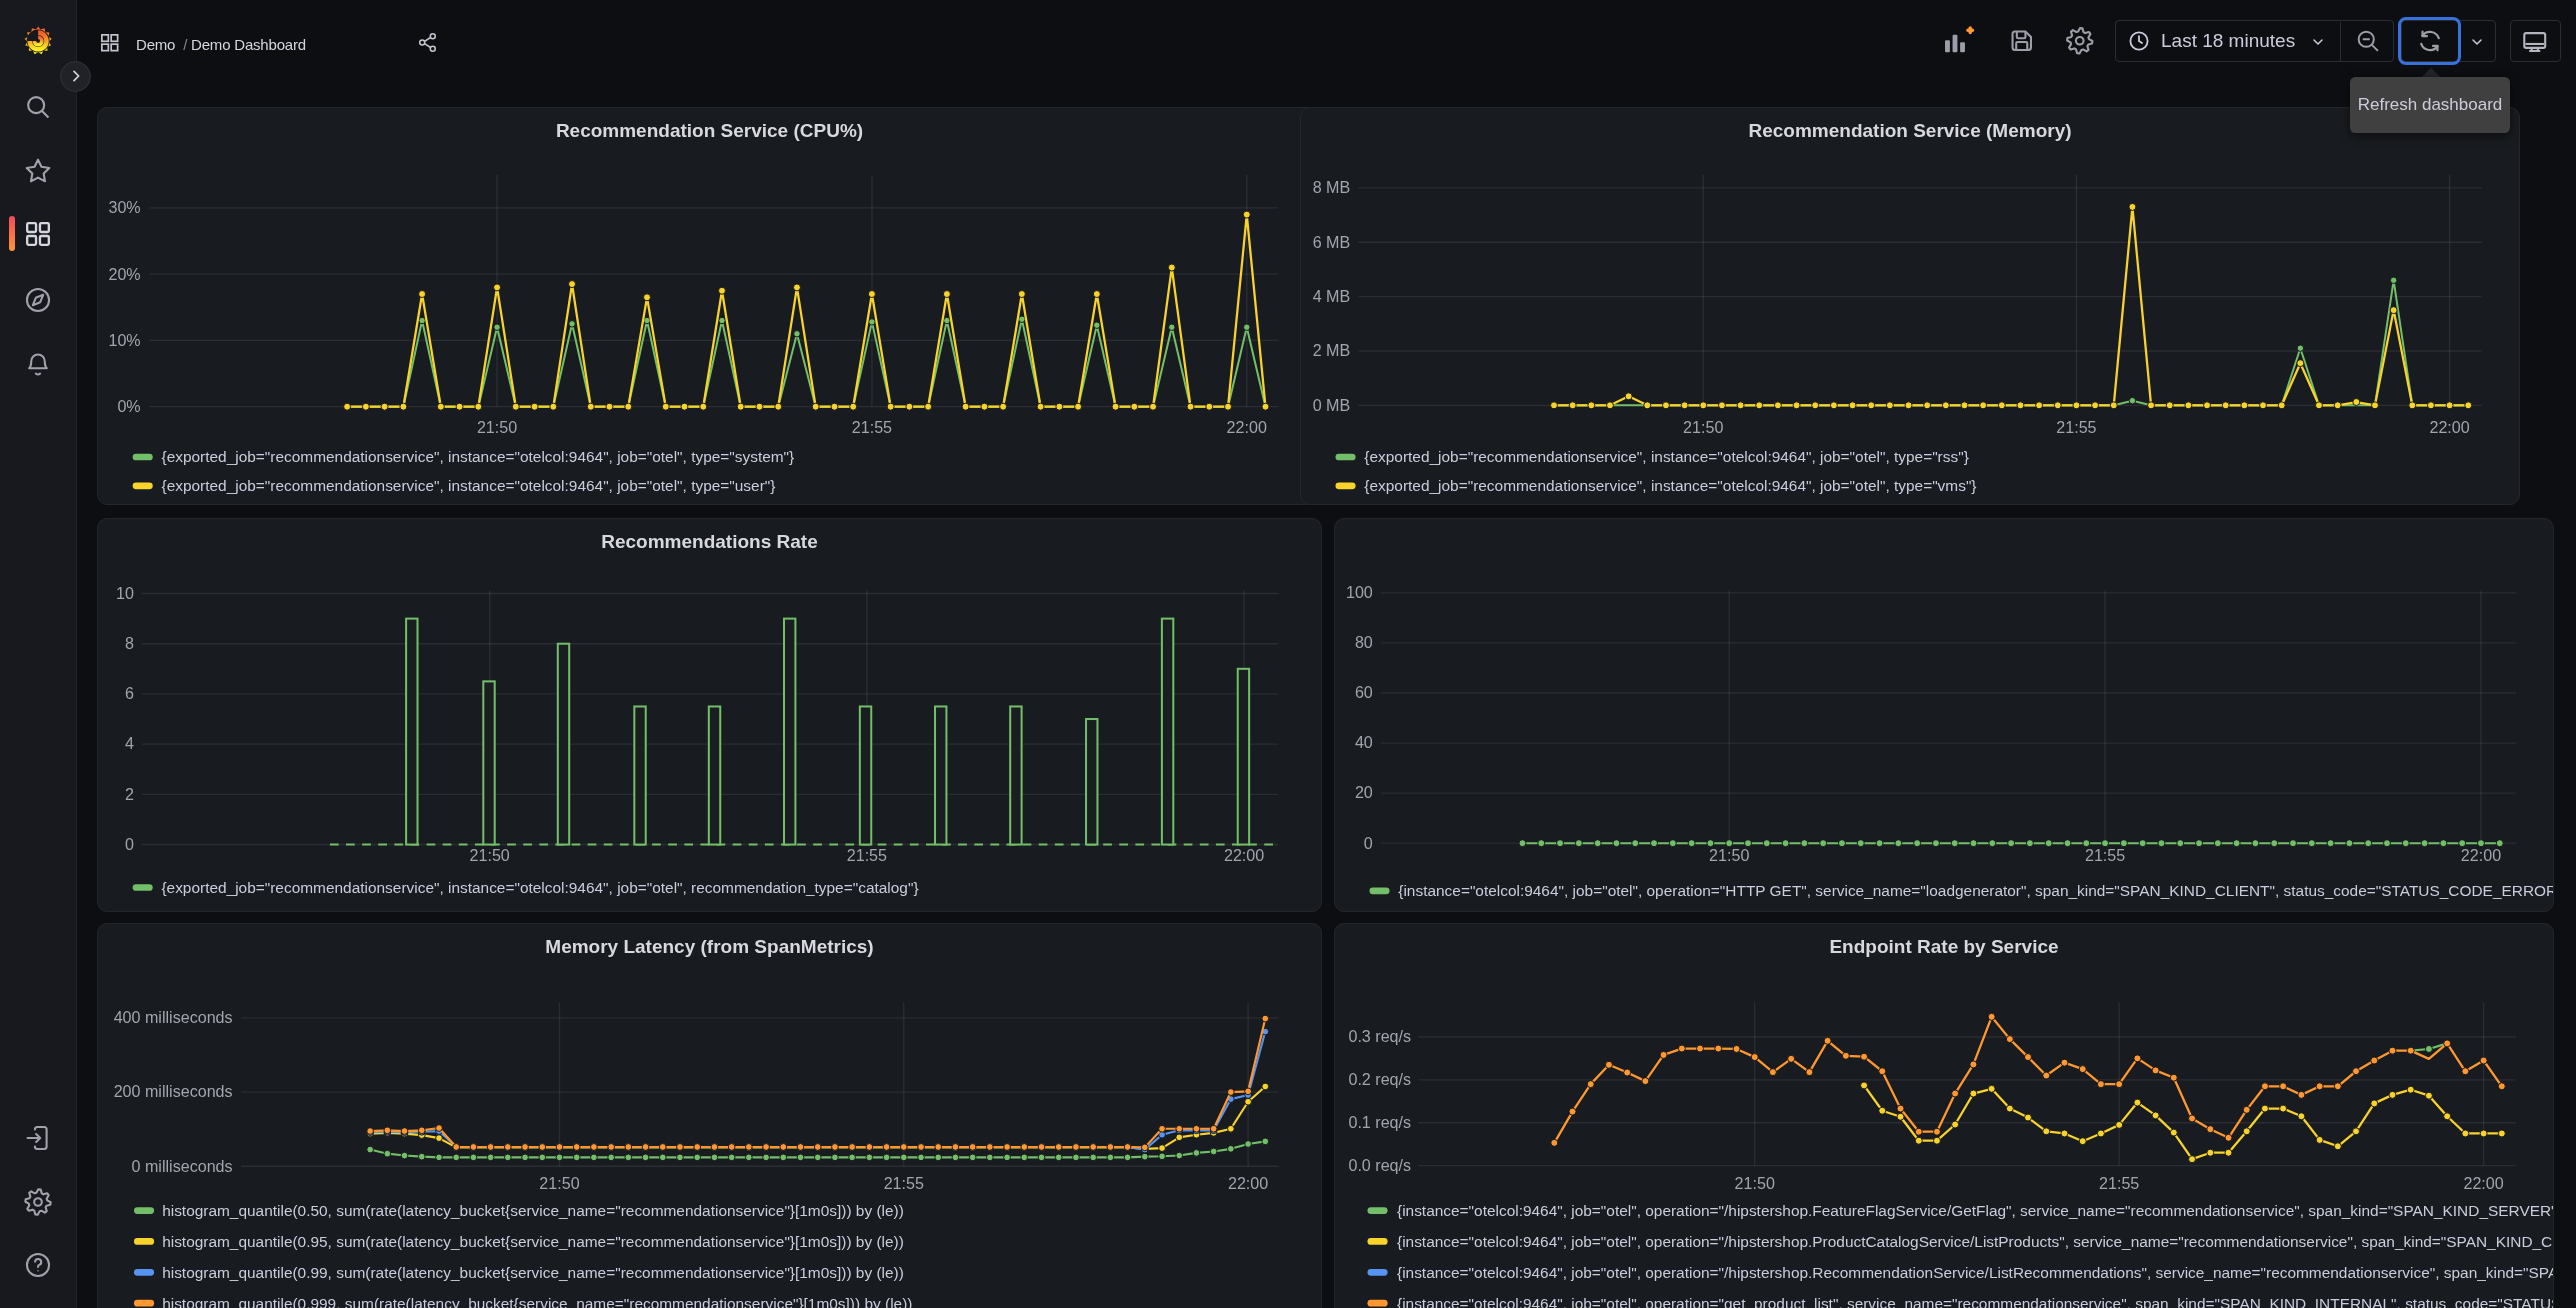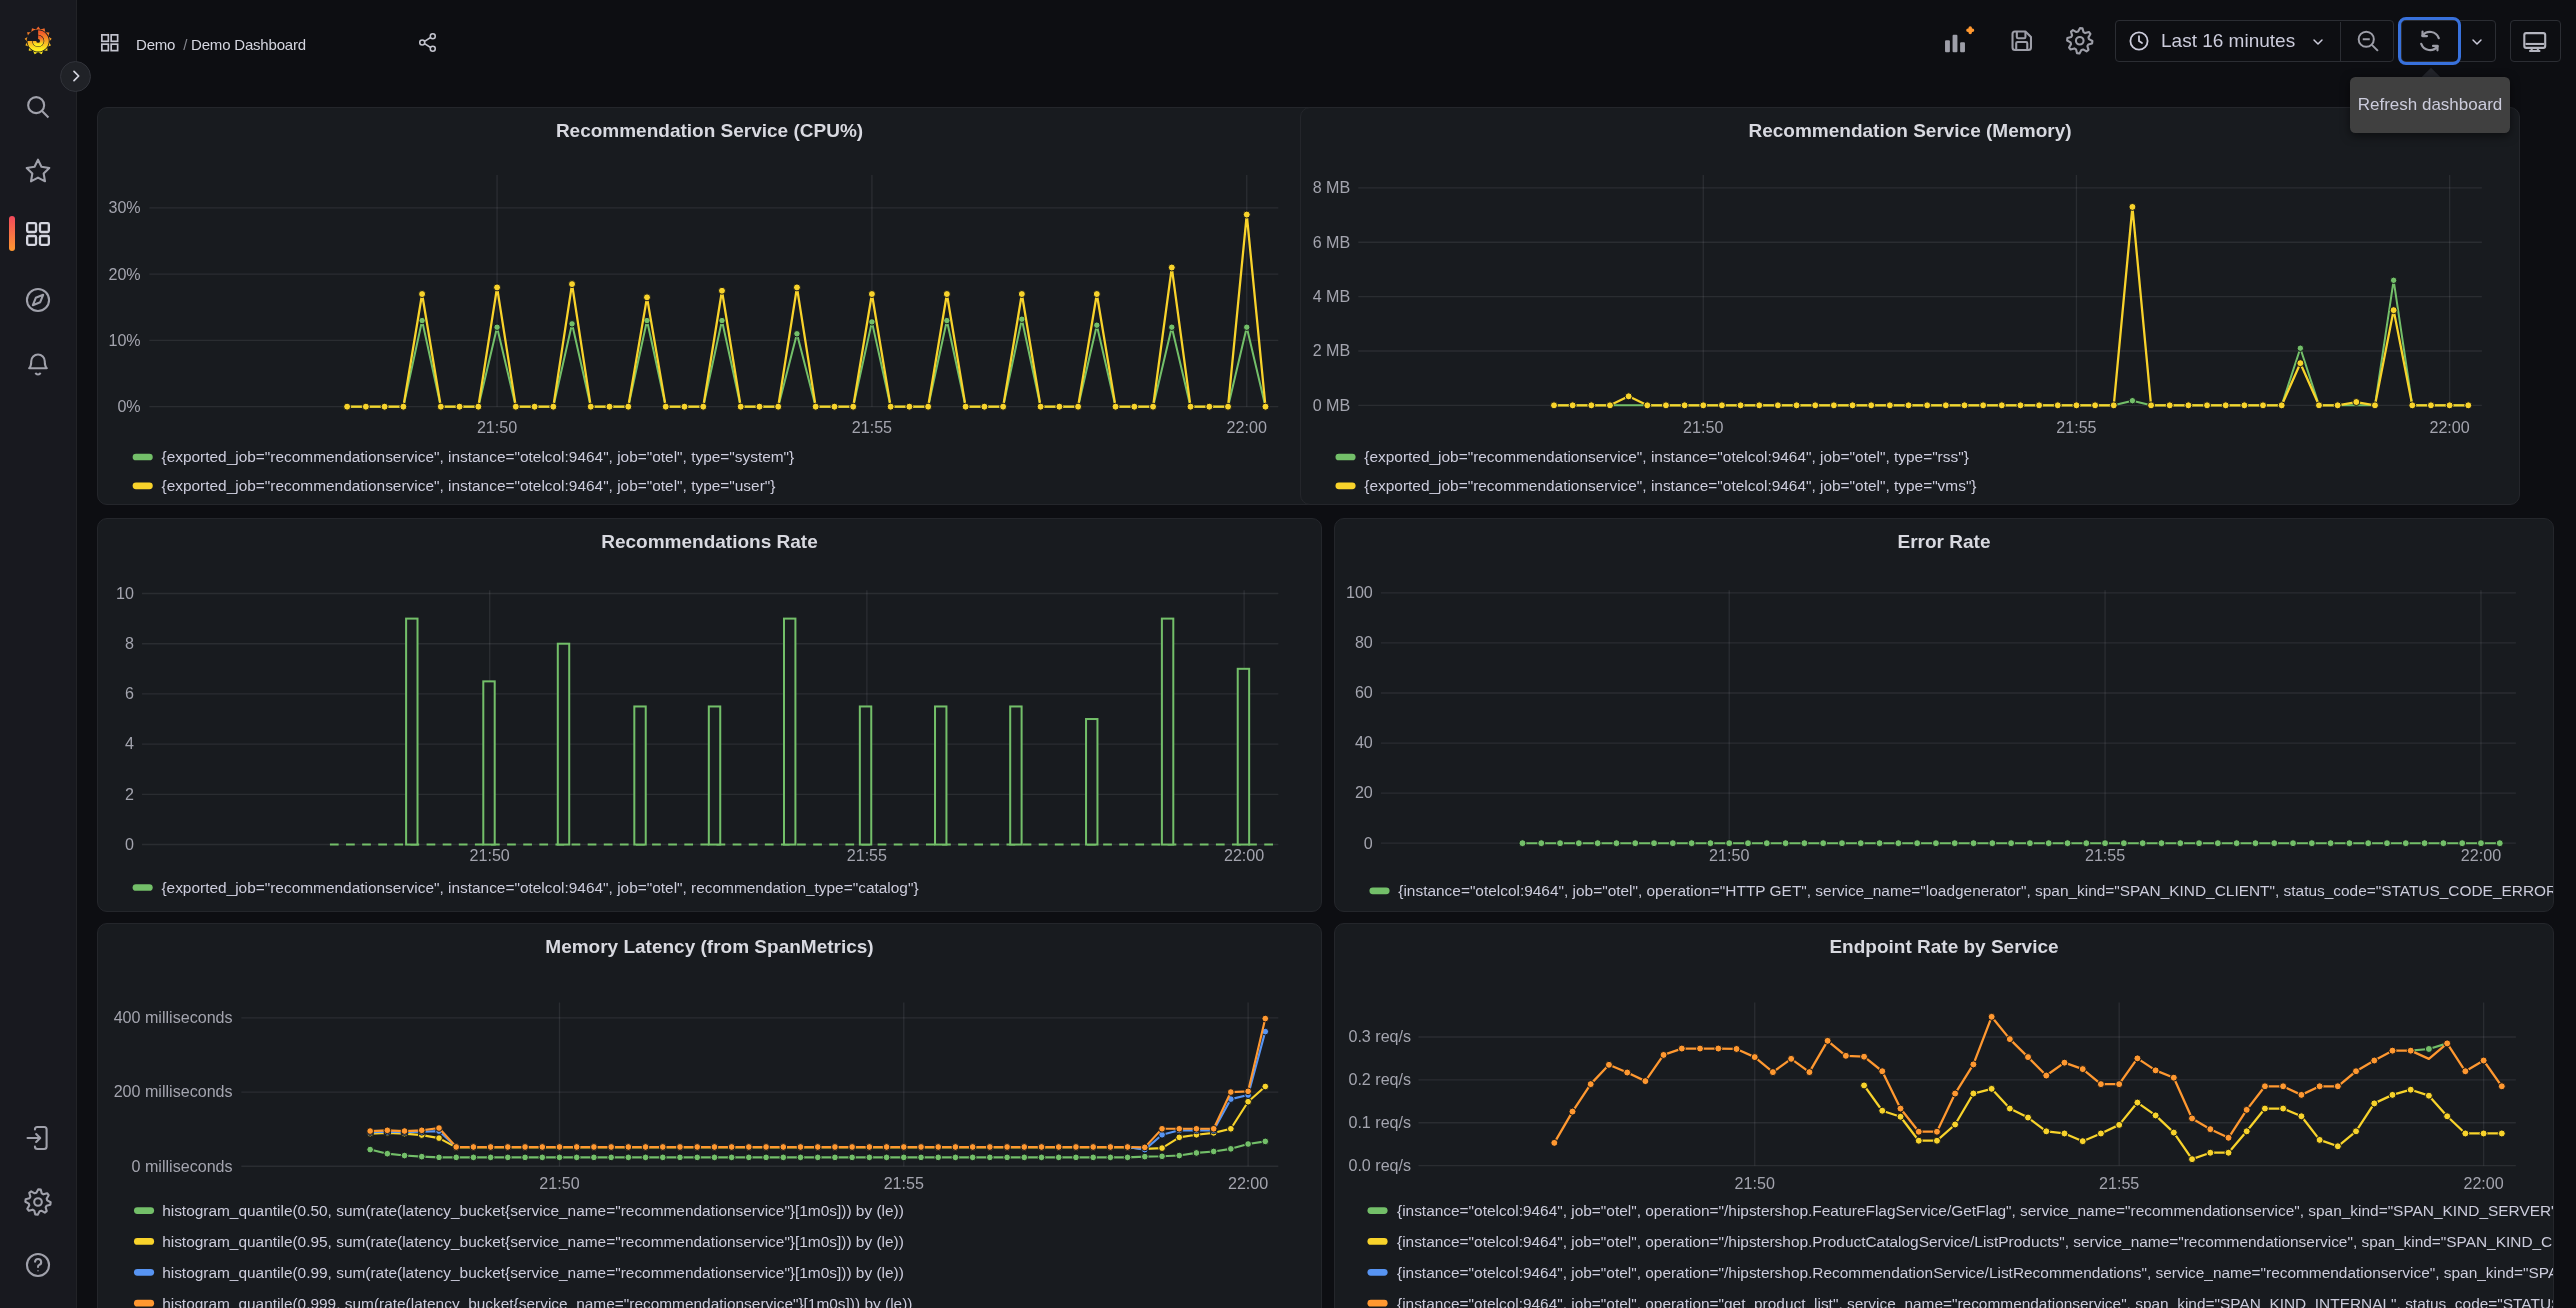--- a/index.html
+++ b/index.html
@@ -114,21 +114,21 @@
   <circle cx="12" cy="12" r="3.1"></circle>
   <path stroke-linejoin="round" d="M12.22 1.70 L14.23 1.94 L15.06 5.04 L16.36 5.77 L19.44 4.88 L20.69 6.47 L19.08 9.25 L19.48 10.68 L22.30 12.22 L22.06 14.23 L18.96 15.06 L18.23 16.36 L19.12 19.44 L17.53 20.69 L14.75 19.08 L13.32 19.48 L11.78 22.30 L9.77 22.06 L8.94 18.96 L7.64 18.23 L4.56 19.12 L3.31 17.53 L4.92 14.75 L4.52 13.32 L1.70 11.78 L1.94 9.77 L5.04 8.94 L5.77 7.64 L4.88 4.56 L6.47 3.31 L9.25 4.92 L10.68 4.52 Z"></path>
 </svg>
 
 <div style="position:absolute;left:2115px;top:20px;width:279px;height:42px;border:1.3px solid #2b2d33;border-radius:4px"></div>
 <div style="position:absolute;left:2340px;top:21.5px;width:1.3px;height:39px;background:#2b2d33"></div>
 <svg style="position:absolute;left:2127px;top:29px" width="24" height="24" viewBox="0 0 24 24" fill="none" stroke="#ccccdc" stroke-width="1.8">
   <circle cx="12" cy="12" r="8.6"></circle>
     <path d="M12 7.2 V12 L15 14" stroke-linecap="round"></path>
 </svg>
-<div style="position:absolute;left:2161px;top:20px;height:42px;line-height:42px;font-size:19px;font-weight:500;color:#ccccdc;white-space:nowrap">Last 16 minutes</div>
+<div style="position:absolute;left:2161px;top:20px;height:42px;line-height:42px;font-size:19px;font-weight:500;color:#ccccdc;white-space:nowrap">Last 18 minutes</div>
 <svg style="position:absolute;left:2310px;top:34px" width="16" height="16" viewBox="0 0 24 24" fill="none" stroke="#ccccdc" stroke-width="2.2" stroke-linecap="round" stroke-linejoin="round">
     <path d="M6 9 L12 15 L18 9"></path>
   </svg>
 <svg style="position:absolute;left:2354px;top:27px" width="28" height="28" viewBox="0 0 24 24" fill="none" stroke="#9d9ea8" stroke-width="1.7">
   <circle cx="10.5" cy="10.5" r="6.5"></circle>
     <line x1="15.3" y1="15.3" x2="20.5" y2="20.5"></line>
     <line x1="7.5" y1="10.5" x2="13.5" y2="10.5"></line>
 </svg>
 
 <div style="position:absolute;left:2401px;top:20px;width:95px;height:42px;border:1.3px solid #2b2d33;border-radius:4px"></div>
@@ -394,21 +394,20 @@
       <rect x="1246.5" y="279.3" width="17" height="205.7" fill="#1a1e21" stroke="#73bf69" stroke-width="3"></rect>
       <rect x="1358.5" y="279.3" width="17" height="205.7" fill="#1a1e21" stroke="#73bf69" stroke-width="3"></rect>
       <rect x="1471.5" y="298.0" width="17" height="187.0" fill="#1a1e21" stroke="#73bf69" stroke-width="3"></rect>
       <rect x="1584.5" y="148.4" width="17" height="336.6" fill="#1a1e21" stroke="#73bf69" stroke-width="3"></rect>
       <rect x="1697.5" y="223.2" width="17" height="261.8" fill="#1a1e21" stroke="#73bf69" stroke-width="3"></rect>
       <rect x="51" y="544" width="30" height="10" rx="5" fill="#73bf69"></rect>
       <text x="94.0" y="557.0" text-anchor="start" font-size="23" fill="#ccccdc" font-weight="400" font-family="Liberation Sans, sans-serif">{exported_job="recommendationservice", instance="otelcol:9464", job="otel", recommendation_type="catalog"}</text>
     </svg>
   </div>
 <div class="panel" style="left:1334px;top:518px;width:1220px;height:394px">
-    <div class="ptitle">Error Rate</div>
     <svg width="1220" height="394" viewBox="0 0 1817 587">
       <line x1="68" y1="483.0" x2="1759" y2="483.0" stroke="rgba(204,204,220,0.10)" stroke-width="2"></line>
       <text x="56.0" y="491.0" text-anchor="end" font-size="24" fill="#a3a4ae" font-weight="400" font-family="Liberation Sans, sans-serif">0</text>
       <line x1="68" y1="408.4" x2="1759" y2="408.4" stroke="rgba(204,204,220,0.10)" stroke-width="2"></line>
       <text x="56.0" y="416.4" text-anchor="end" font-size="24" fill="#a3a4ae" font-weight="400" font-family="Liberation Sans, sans-serif">20</text>
       <line x1="68" y1="333.8" x2="1759" y2="333.8" stroke="rgba(204,204,220,0.10)" stroke-width="2"></line>
       <text x="56.0" y="341.8" text-anchor="end" font-size="24" fill="#a3a4ae" font-weight="400" font-family="Liberation Sans, sans-serif">40</text>
       <line x1="68" y1="259.2" x2="1759" y2="259.2" stroke="rgba(204,204,220,0.10)" stroke-width="2"></line>
       <text x="56.0" y="267.2" text-anchor="end" font-size="24" fill="#a3a4ae" font-weight="400" font-family="Liberation Sans, sans-serif">60</text>
       <line x1="68" y1="184.6" x2="1759" y2="184.6" stroke="rgba(204,204,220,0.10)" stroke-width="2"></line>

